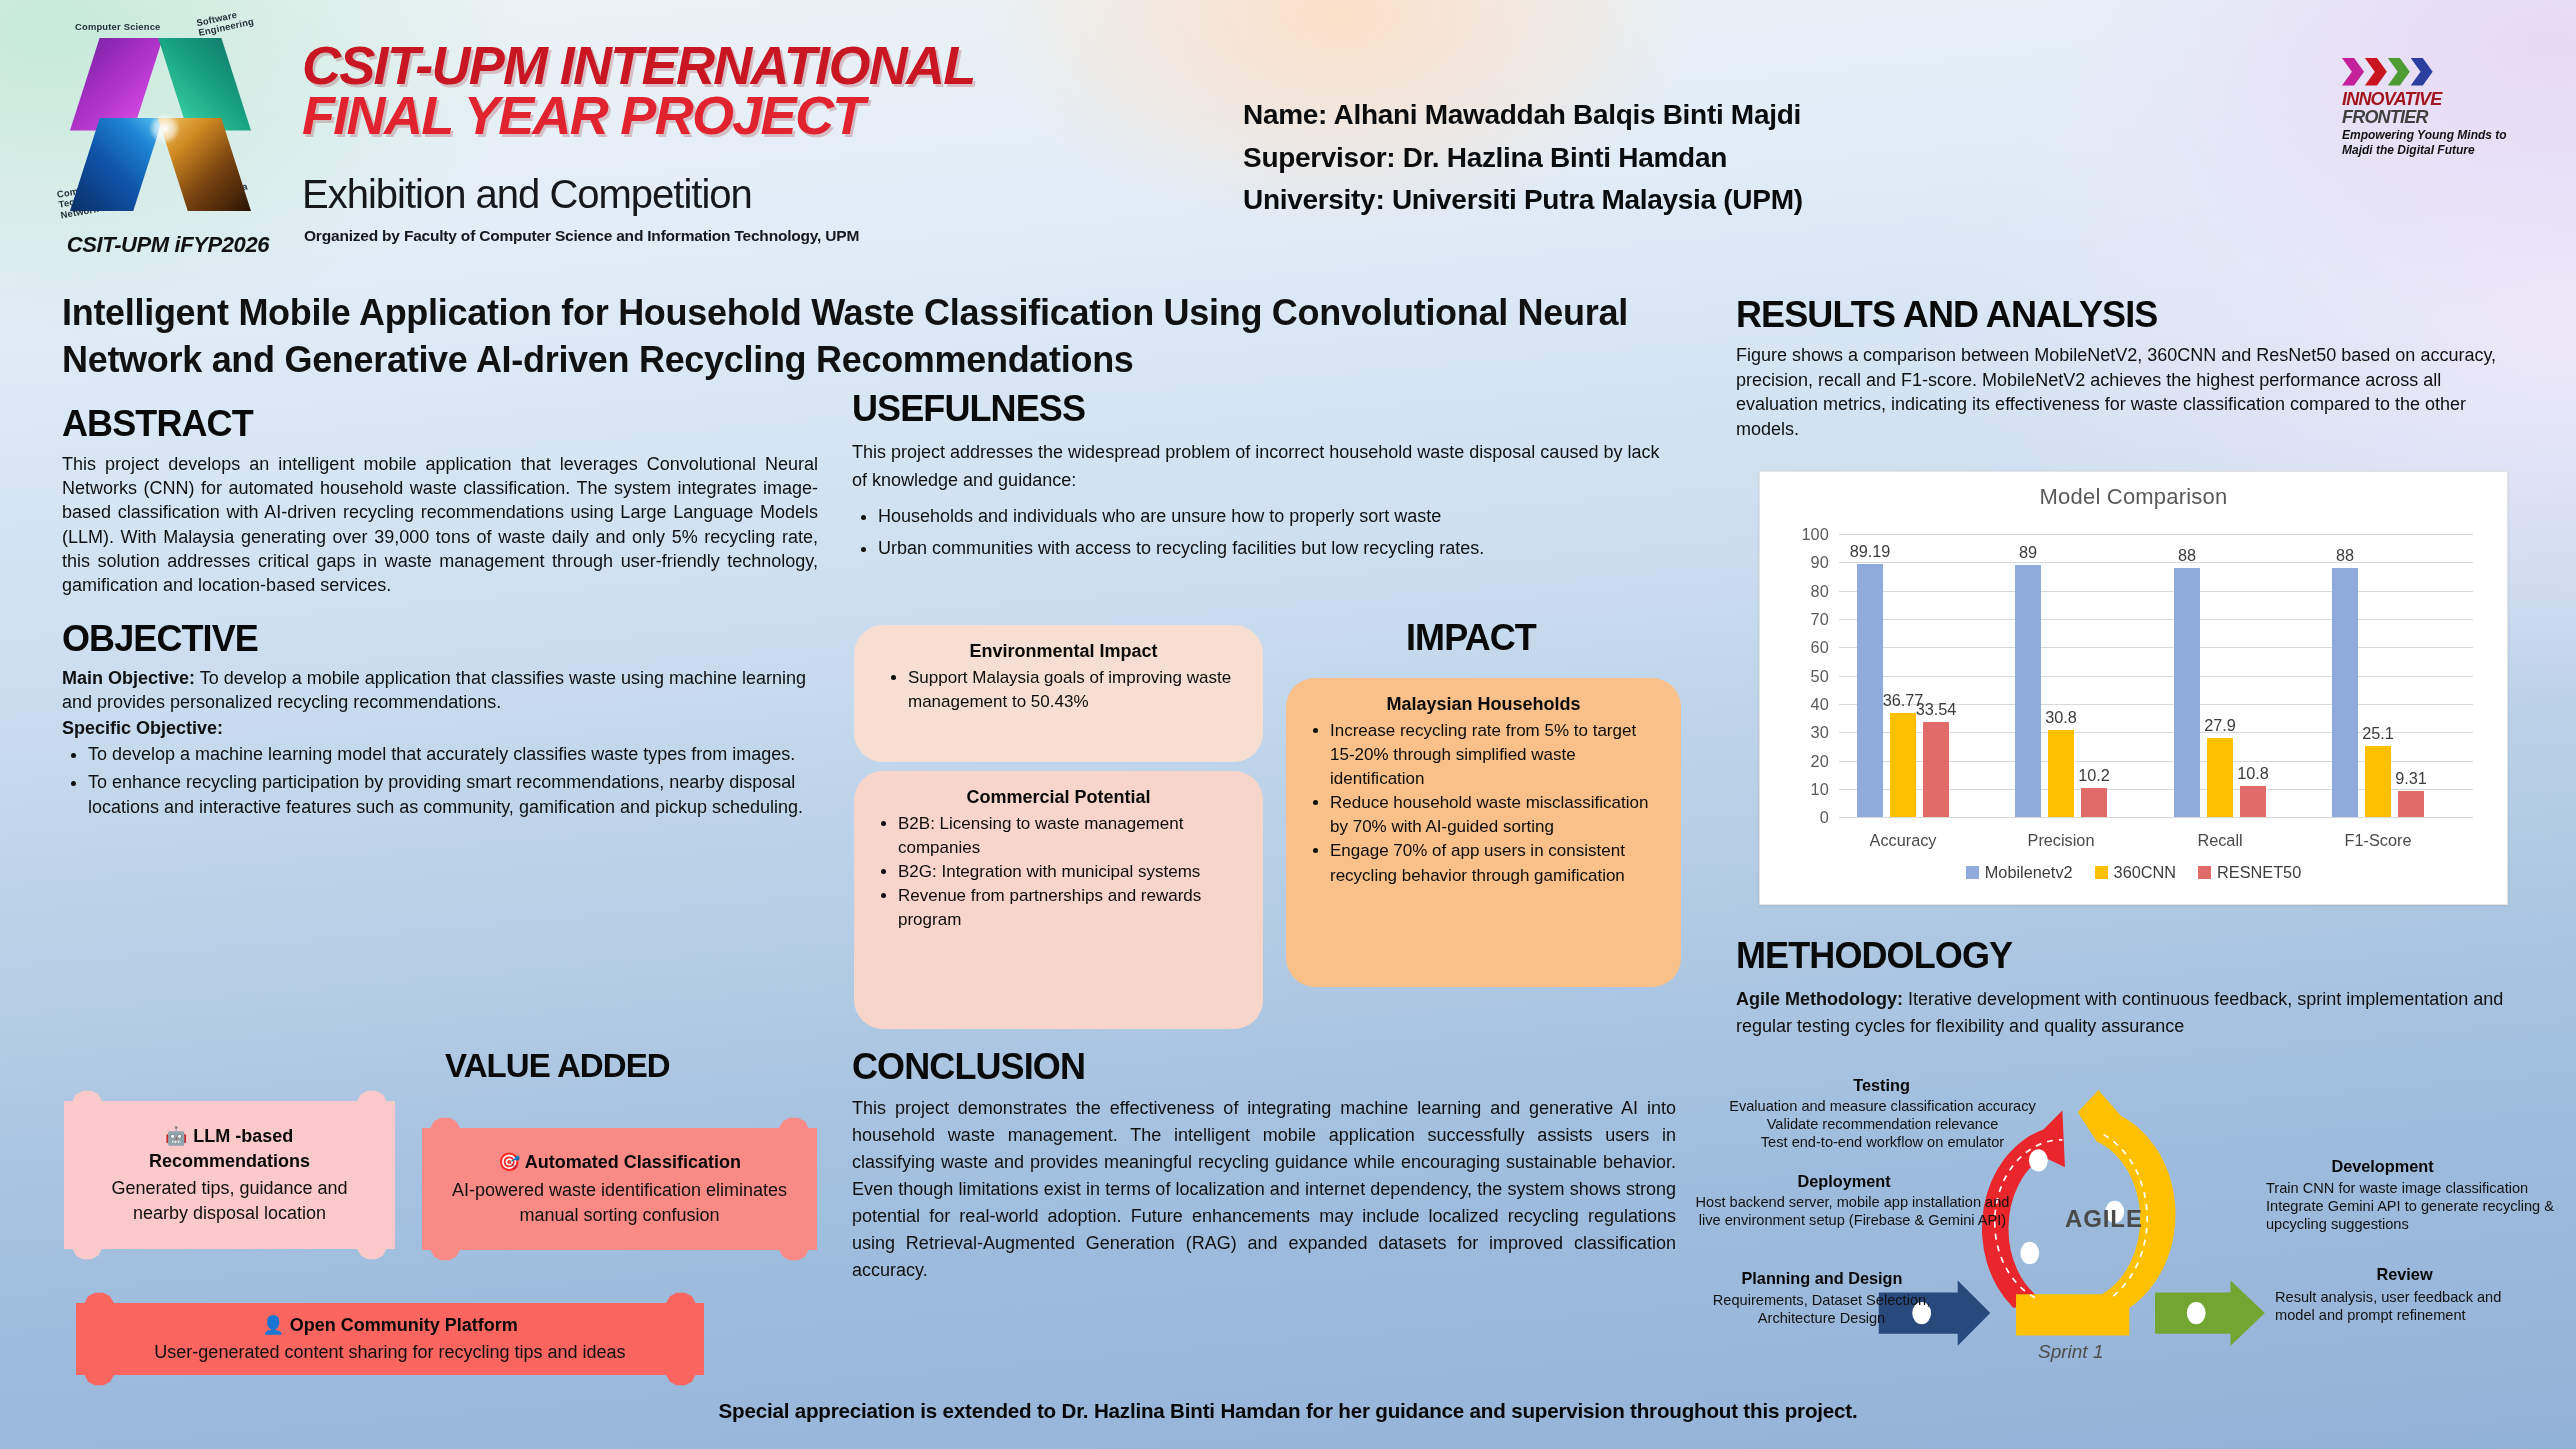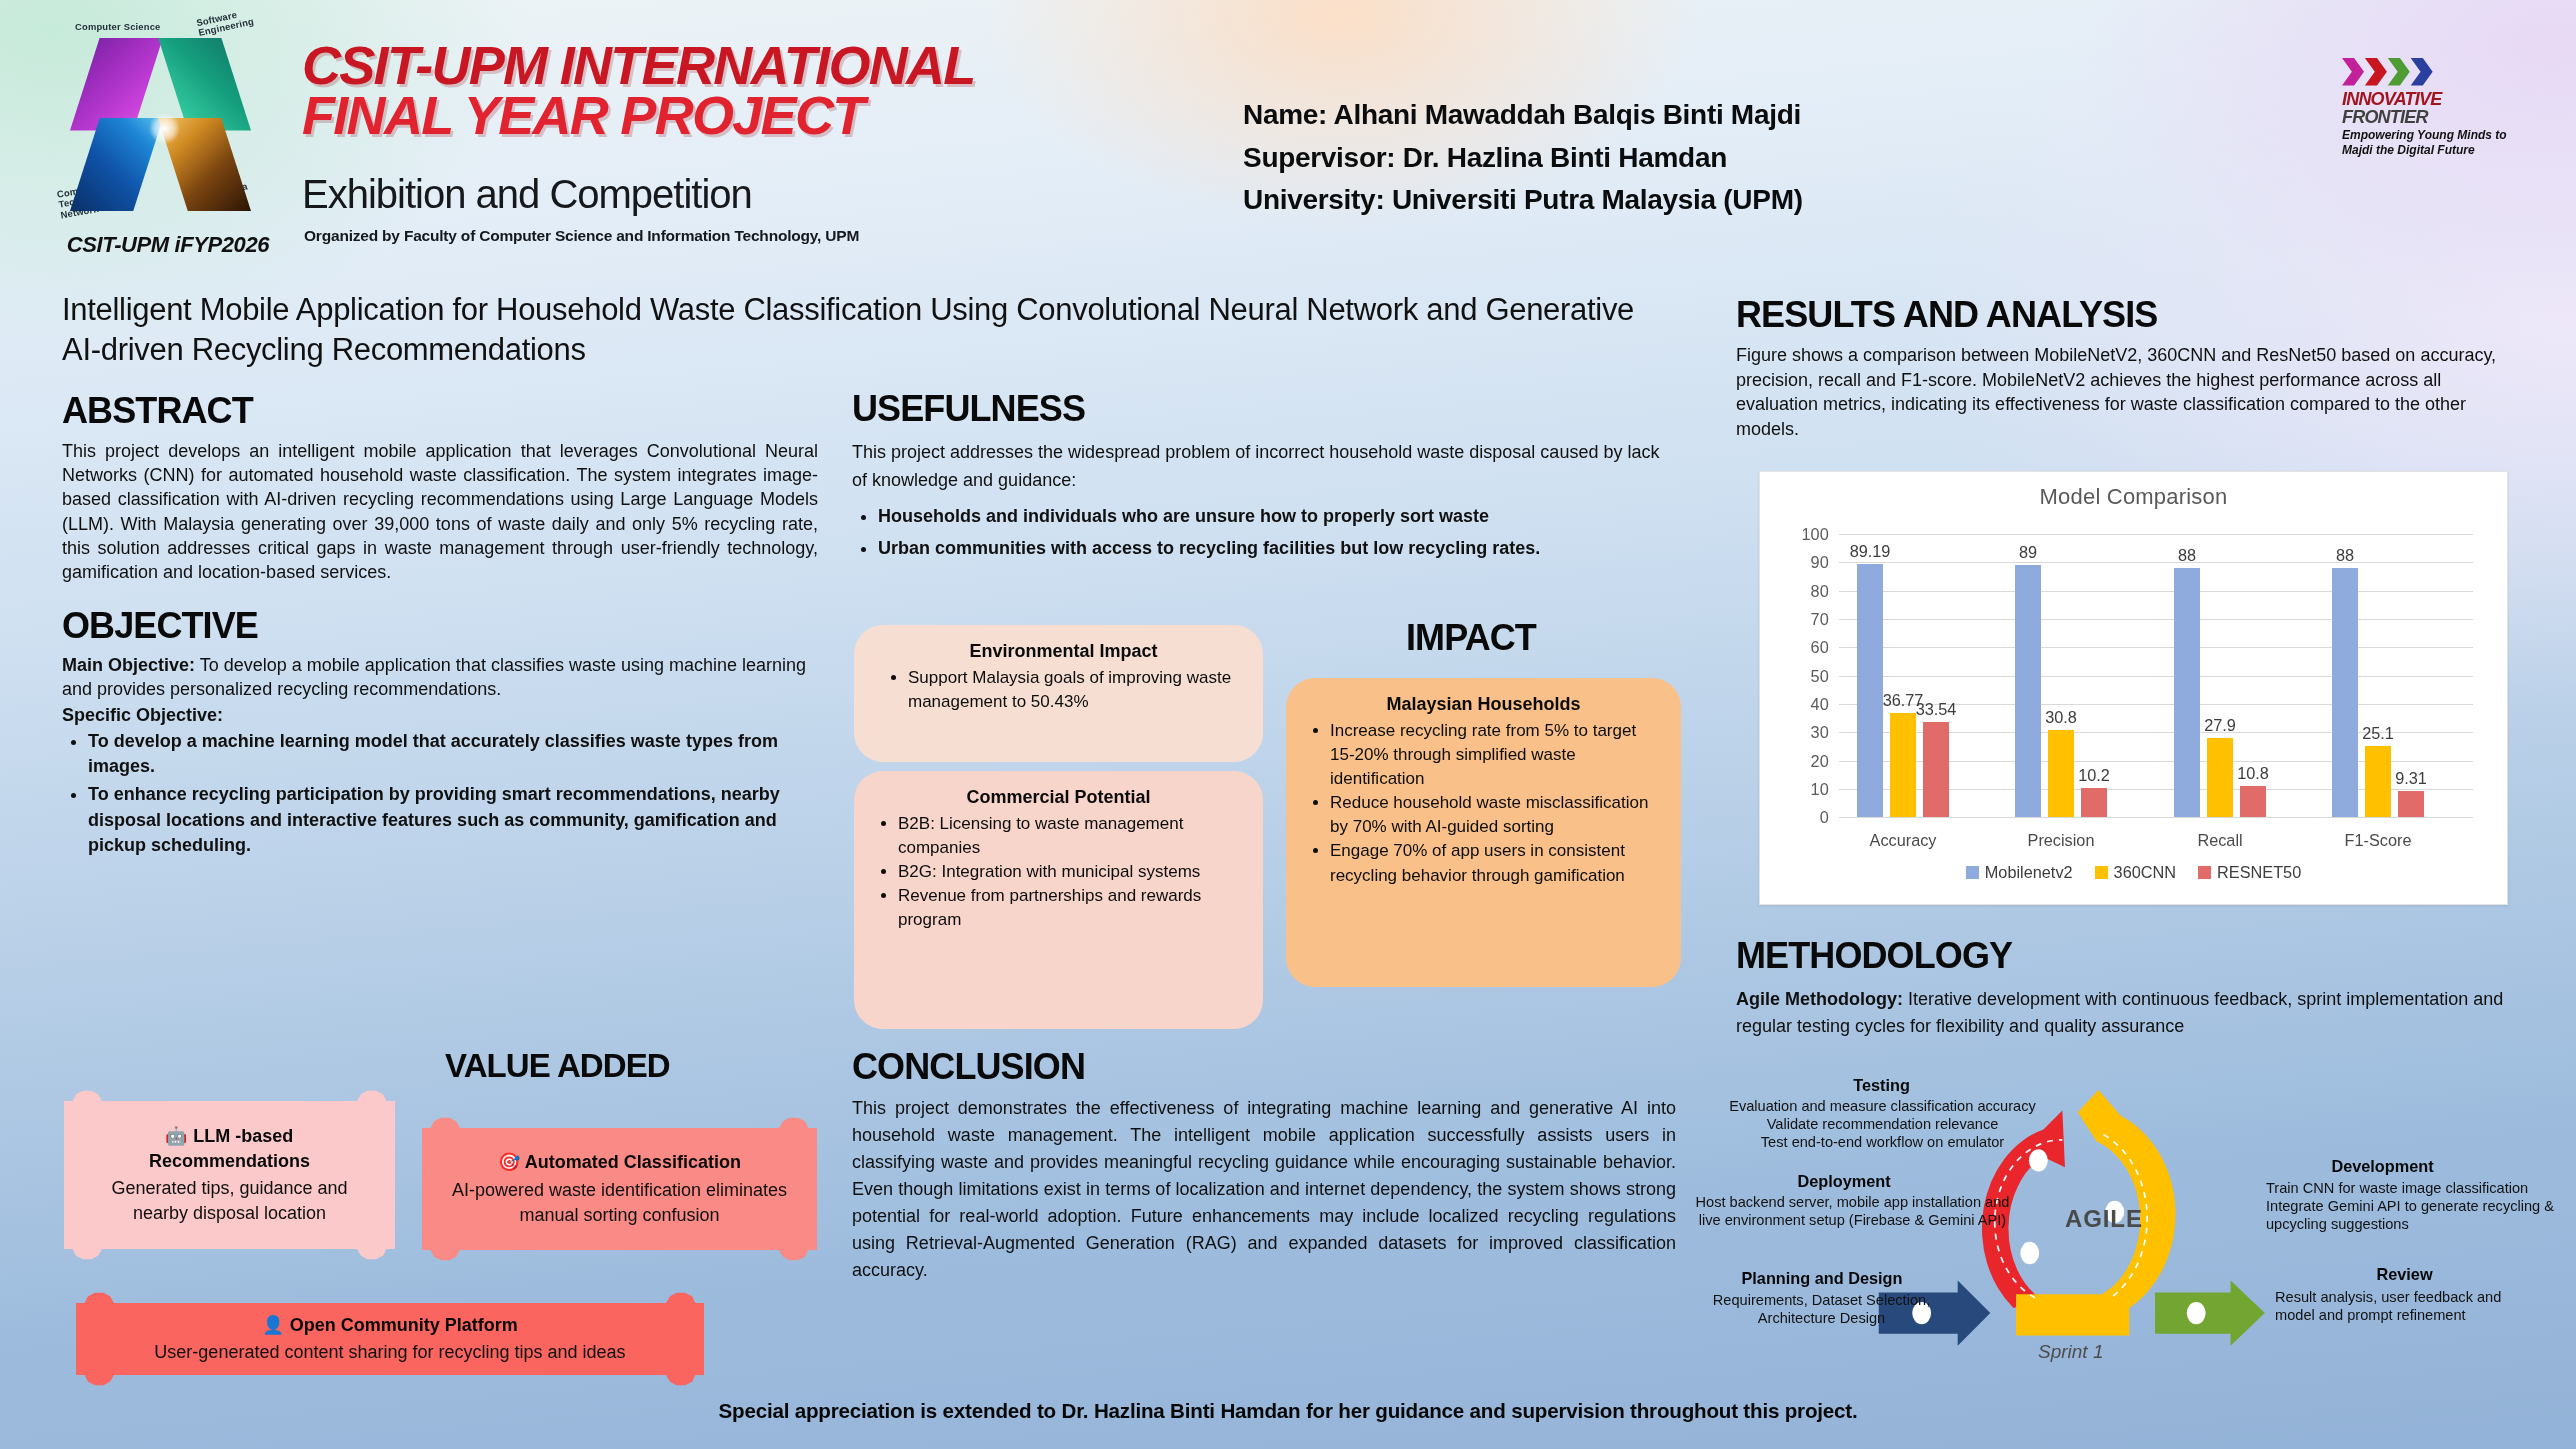--- a/index.html
+++ b/index.html
@@ -40,26 +40,26 @@
   #if-name1 { font-size:18px; font-weight:800; font-style:italic; color:#a3151e; letter-spacing:-0.8px; line-height:1.0; }
   #if-name2 { font-size:18px; font-weight:800; font-style:italic; color:#404040; letter-spacing:-0.8px; line-height:1.0; }
   #if-tag   { font-size:12px; font-weight:700; font-style:italic; color:#111; line-height:1.18; margin-top:2.6px; }
 
   
   .col { position:absolute; }
   #col-left  { left:62px;   top:290px; width:764px; }
   #col-mid   { left:852px;  top:290px; width:824px; }
   #col-right { left:1736px; top:290px; width:790px; }
 
-  h1.poster-title { font-size:31px; font-weight:400; color:#111; line-height:1.30; letter-spacing:-0.3px; }
+  h1.poster-title { font-size:36px; font-weight:700; color:#111; line-height:1.30; letter-spacing:-0.3px; }
   h2.sec { font-size:36px; font-weight:700; color:#0a0a0a; letter-spacing:-0.9px; line-height:1.0; }
   h2.sec.small { font-size:33px; }
   p.body { font-size:18px; color:#101010; line-height:1.345; text-align:justify; }
   p.body.left { text-align:left; }
-  ul.body { font-size:18px; color:#101010; line-height:1.40; padding-left:26px;font-weight:bold; }
+  ul.body { font-size:18px; color:#101010; line-height:1.40; padding-left:26px; }
   ul.body li { margin-bottom:3.4px; }
   b { font-weight:700; }
 
   
   .softcard { border-radius:29px; padding:15.5px 22px 17px; }
   .softcard .hd { font-size:18px; font-weight:700; text-align:center; color:#0b0b0b; margin-bottom:4.3px; }
   .softcard ul { font-size:17px; line-height:1.42; padding-left:22px; color:#0d0d0d; }
 
   
   .notch-card { position:absolute; display:flex; flex-direction:column; align-items:center;

